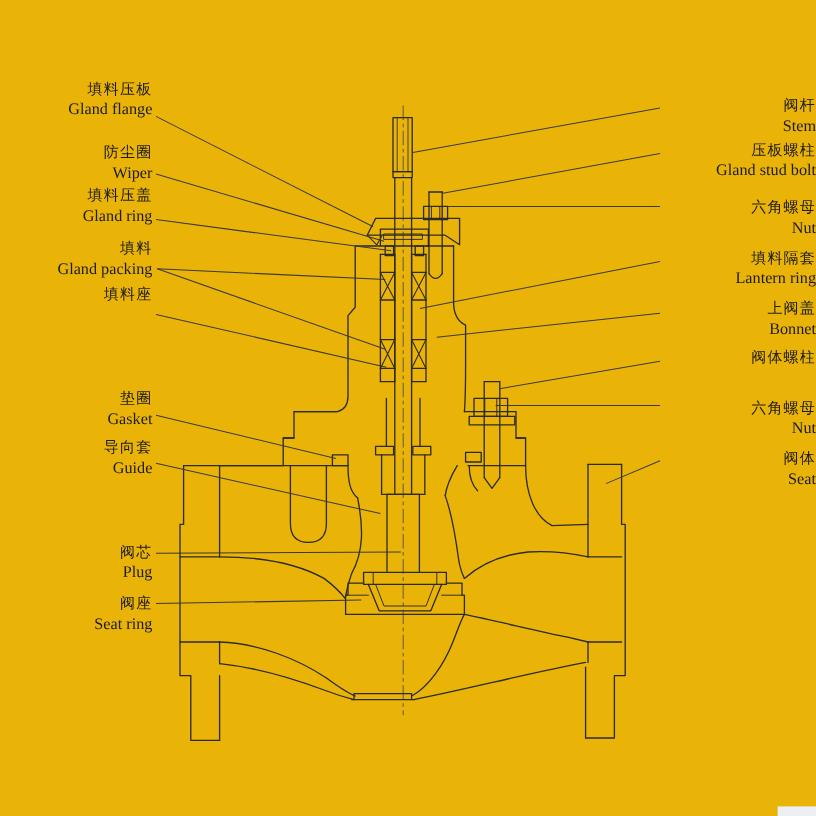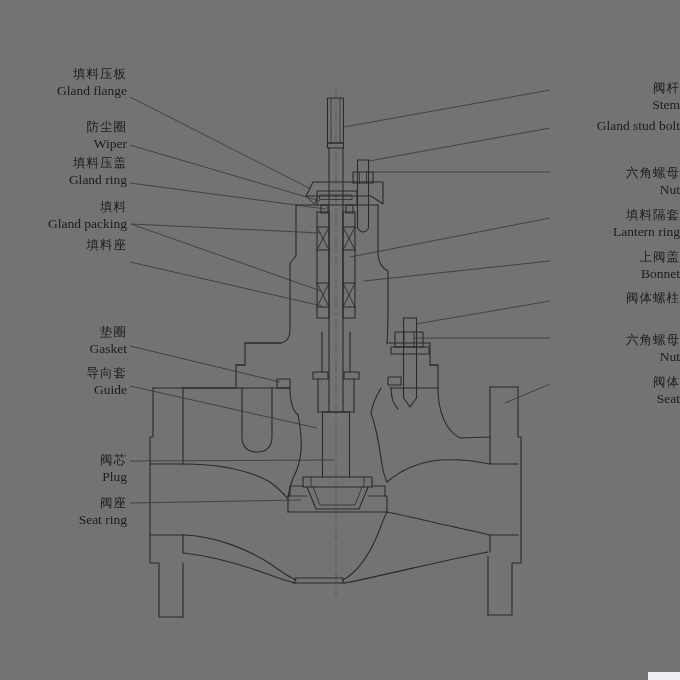--- a/index.html
+++ b/index.html
@@ -1,16 +1,16 @@
 <!DOCTYPE html>
 <html><head>
 <meta charset="utf-8">
 <style>
   html,body{margin:0;padding:0;background:#fff;}
-  .canvas{position:relative;width:680px;height:680px;background:#737373;overflow:hidden;
+  .canvas{position:relative;width:680px;height:680px;background:#eab308;overflow:hidden;
           font-family:"Liberation Serif","DejaVu Serif",serif;}
   svg.drawing{position:absolute;left:0;top:0;}
   .lbl{position:absolute;color:#1c1c1c;}
   .lbl .zh{font-size:12.5px;line-height:15.5px;letter-spacing:1px;white-space:nowrap;}
   .lbl .en{font-size:13.5px;line-height:15.5px;white-space:nowrap;}
   .lbl.left{left:0;width:127px;text-align:right;}
   .lbl.right{left:554px;width:126px;text-align:right;}
   .watermark{position:absolute;left:648px;top:672px;width:32px;height:8px;background:#edeff5;}
 </style>
 </head>
@@ -235,20 +235,21 @@
   <div class="lbl left" style="top:453px">
     <div class="zh">阀芯</div>
     <div class="en">Plug</div>
   </div>
 
   <div class="lbl right" style="top:81px">
     <div class="zh">阀杆</div>
     <div class="en">Stem</div>
   </div>
   <div class="lbl right" style="top:118px">
+    <div class="zh">压板螺柱</div>
     <div class="en">Gland stud bolt</div>
   </div>
   <div class="lbl right" style="top:166px">
     <div class="zh">六角螺母</div>
     <div class="en">Nut</div>
   </div>
   <div class="lbl right" style="top:208px">
     <div class="zh">填料隔套</div>
     <div class="en">Lantern ring</div>
   </div>

